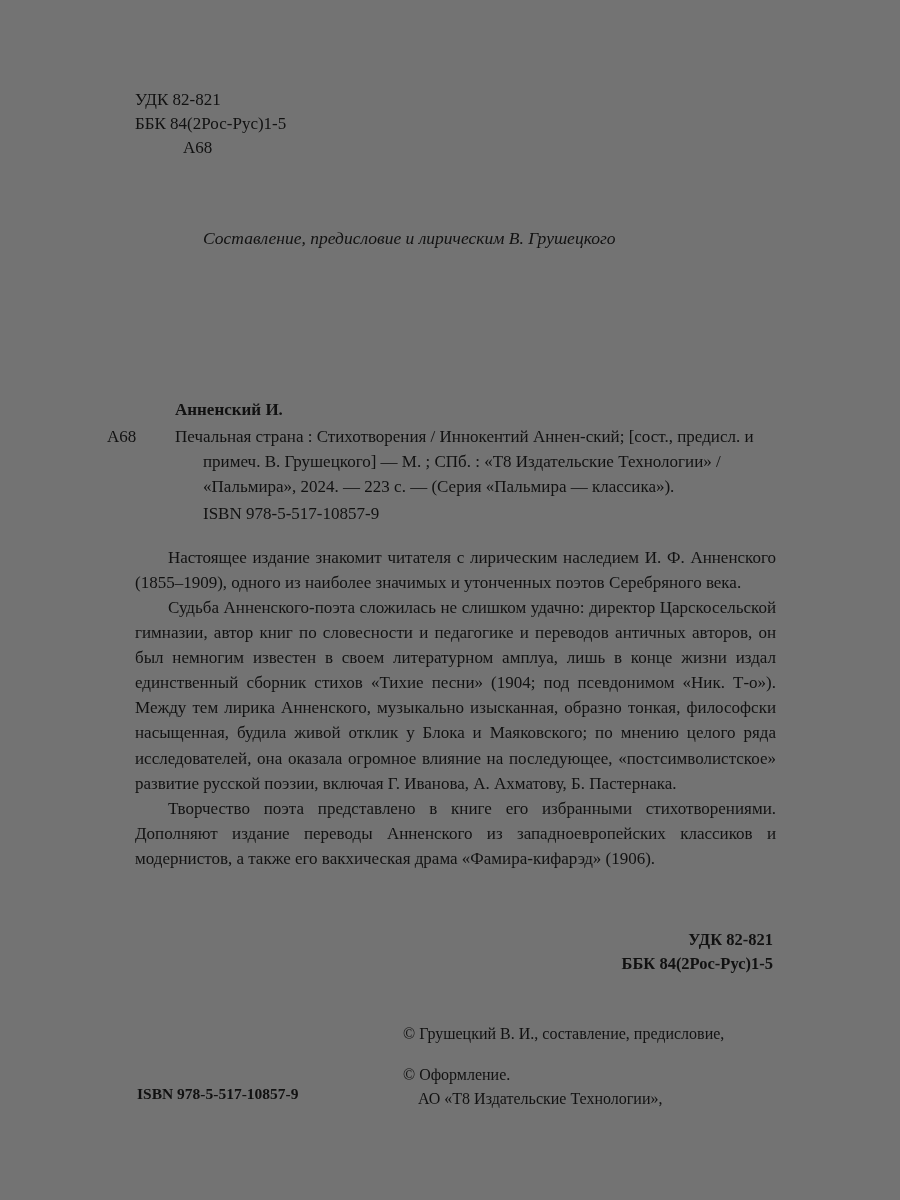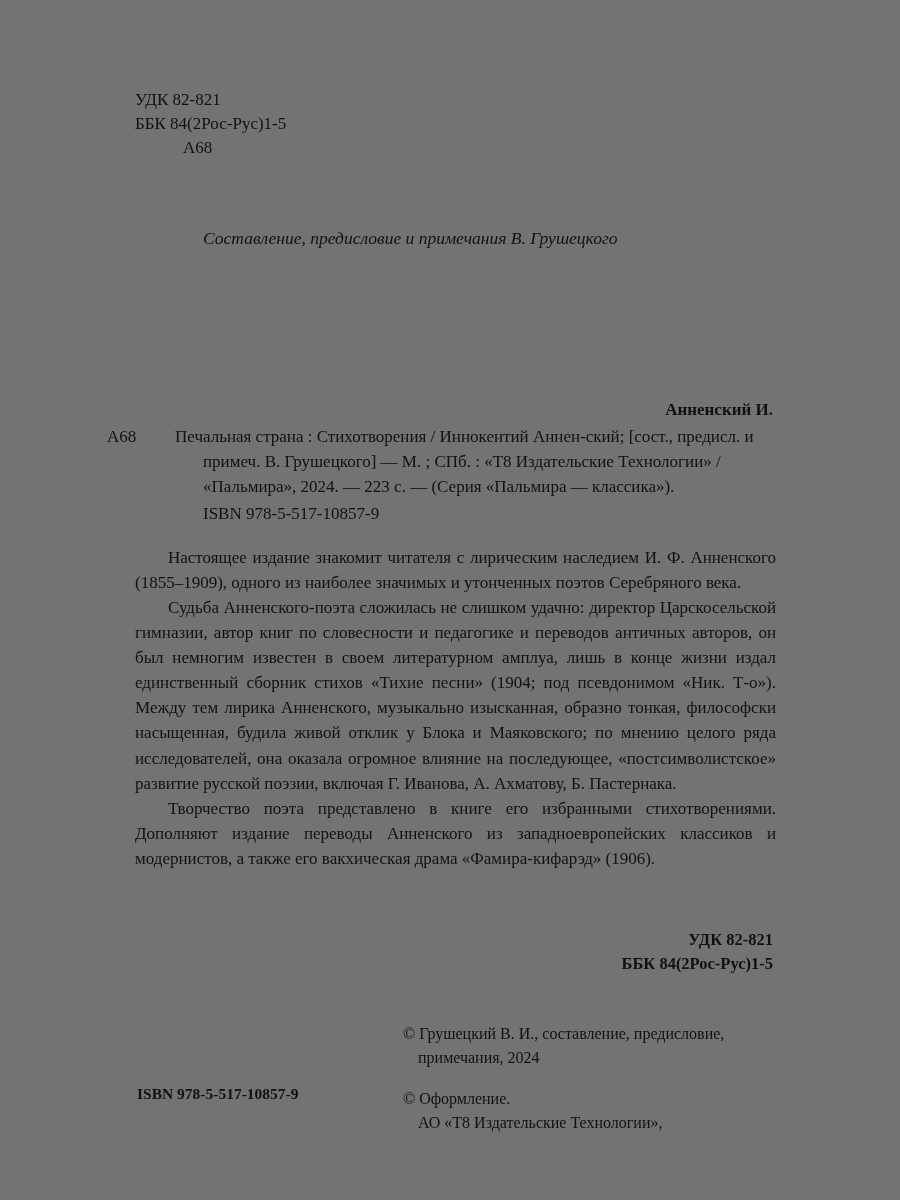--- a/index.html
+++ b/index.html
@@ -50,21 +50,20 @@
     left: 135px;
     top: 398px;
     width: 638px;
     font-size: 17px;
     line-height: 1.47;
   }
   .biblio-author {
     font-weight: bold;
     margin-left: 40px;
     margin-bottom: 2px;
-    text-align: right;
   }
   .biblio-entry {
     position: relative;
     padding-left: 68px;
     text-indent: -28px;
   }
   .biblio-code {
     position: absolute;
     left: 0;
     top: 0;
@@ -133,21 +132,21 @@
 <body>
 
 <div class="page">
 
   <div class="udc-block">
     <div>УДК 82-821</div>
     <div>ББК 84(2Рос-Рус)1-5</div>
     <div class="udc-line-3">А68</div>
   </div>
 
-  <div class="credit">Составление, предисловие и примечания В. Грушецкого</div>
+  <div class="credit">Составление, предисловие и лирическим В. Грушецкого</div>
 
   <div class="biblio">
     <div class="biblio-author">Анненский И.</div>
     <div class="biblio-entry">
       <span class="biblio-code">А68</span>
       <span>Печальная страна : Стихотворения / Иннокентий Аннен-ский; [сост., предисл. и примеч. В. Грушецкого] — М. ; СПб. : «Т8 Издательские Технологии» / «Пальмира», 2024. — 223 с. — (Серия «Пальмира — классика»).</span>
     </div>
     <div class="isbn-line">ISBN 978-5-517-10857-9</div>
   </div>
 
@@ -157,20 +156,19 @@
     <p>Творчество поэта представлено в книге его избранными стихотворениями. Дополняют издание переводы Анненского из западноевропейских классиков и модернистов, а также его вакхическая драма «Фамира-кифарэд» (1906).</p>
   </div>
 
   <div class="udc-repeat">
     <div>УДК 82-821</div>
     <div>ББК 84(2Рос-Рус)1-5</div>
   </div>
 
   <div class="copyright">
     <div class="hang">© Грушецкий В. И., составление, предисловие,</div>
-    <div class="indent">примечания, 2024</div>
     <div class="hang">© Оформление.</div>
     <div class="indent">АО «Т8 Издательские Технологии»,</div>
   </div>
 
   <div class="isbn-bottom">ISBN 978-5-517-10857-9</div>
 
 </div>
 
 </body></html>

